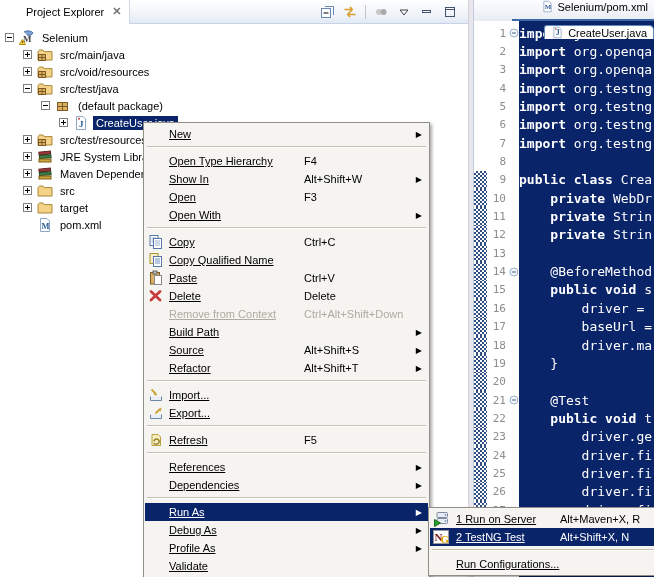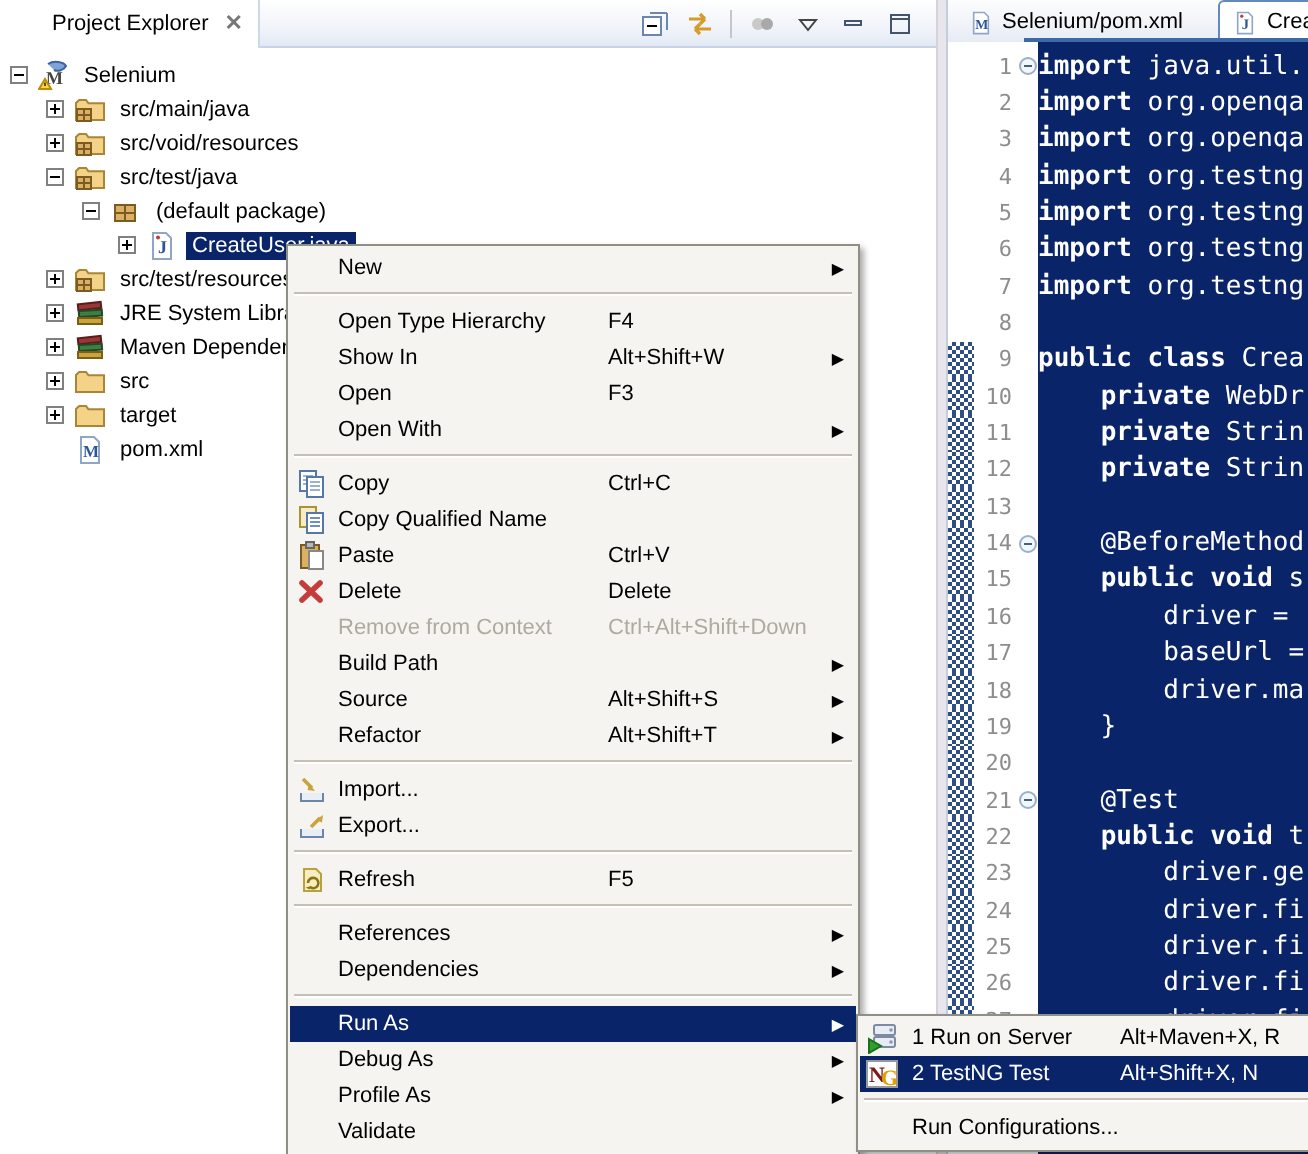--- a/index.html
+++ b/index.html
@@ -26,21 +26,21 @@
   .tlabel { padding:1px 3px; color:#000; }
   .tlabel.sel { background:#0a246a; color:#fff; }
 
   
   #sash { position:absolute; left:468px; top:0; width:6px; height:577px;
     background:#e9e5ec; border-left:1px solid #d7d2da; border-right:1px solid #c3cedd; }
 
   
   #editor { position:absolute; left:474px; top:0; width:180px; height:577px; background:#fff; }
   .tabbar { position:relative; height:21px; display:flex; align-items:flex-end; gap:12px; padding-left:4px;
-    background:linear-gradient(#fdfdfe,#e7ecf4); }
+    background:linear-gradient(#fdfdfe,#e7ecf4);flex-direction:column; }
   .tab-underline { position:absolute; left:38px; right:0; bottom:0; height:2px; background:#3e69a8; z-index:3; }
   .etab { display:flex; align-items:center; gap:4px; height:20px; padding:0 6px; white-space:nowrap; z-index:1; }
   .etab.active { background:#fff; border:1px solid #6388bd; border-bottom:none; border-radius:3px 5px 0 0; height:21px; z-index:2; }
   .etab .ticon { width:13px; height:13px; }
 
   .code { position:absolute; top:21px; left:0; right:0; bottom:0;
     background:linear-gradient(90deg,#ffffff 0 45px,#0a246a 45px); padding-top:3px; }
   .cl { display:flex; align-items:center; height:18.35px; }
   .ann { width:13px; align-self:stretch; }
   .ann.changed { background:repeating-conic-gradient(#2e4e84 0% 25%, #ffffff 0% 50%); background-size:4px 4px; }
@@ -49,21 +49,21 @@
   .foldc { width:10px; align-self:stretch; display:flex; align-items:center; }
   .ctext { flex:1; color:#fff; font-family:"DejaVu Sans Mono",monospace; font-size:13px;
     white-space:pre; overflow:hidden; }
   .ctext .k { font-weight:bold; }
 
   
   .menu { position:absolute; background:#f5f4f0; border:1px solid #8f8f86;
     box-shadow:2px 2px 3px rgba(0,0,0,.33); padding:2px 1px; z-index:10; }
   #ctxmenu { left:143px; top:122px; width:287px; }
   #submenu { left:428px; top:507px; width:240px; z-index:11; }
-  .mi { position:relative; height:18px; display:flex; align-items:center; padding-left:24px; color:#000; white-space:nowrap; }
+  .mi { position:relative; height:18px; display:flex; align-items:center; padding-left:24px; color:#000; white-space:nowrap;text-decoration:underline; }
   .mi .mic { position:absolute; left:3px; top:1px; width:16px; height:16px; }
   .mi .sc { position:absolute; left:159px; }
   #submenu .mi { padding-left:26px; }
   #submenu .mi .sc { left:130px; }
   .mi .arr { position:absolute; right:6px; font-size:8px; top:5px; }
   .mi.hl { background:#0a246a; color:#fff; }
   .mi.dis { color:#aeaa9f; }
   .msep { height:9px; position:relative; }
   .msep::after { content:""; position:absolute; left:2px; right:2px; top:3px;
     border-top:1px solid #c4c0b6; border-bottom:1px solid #ffffff; }

